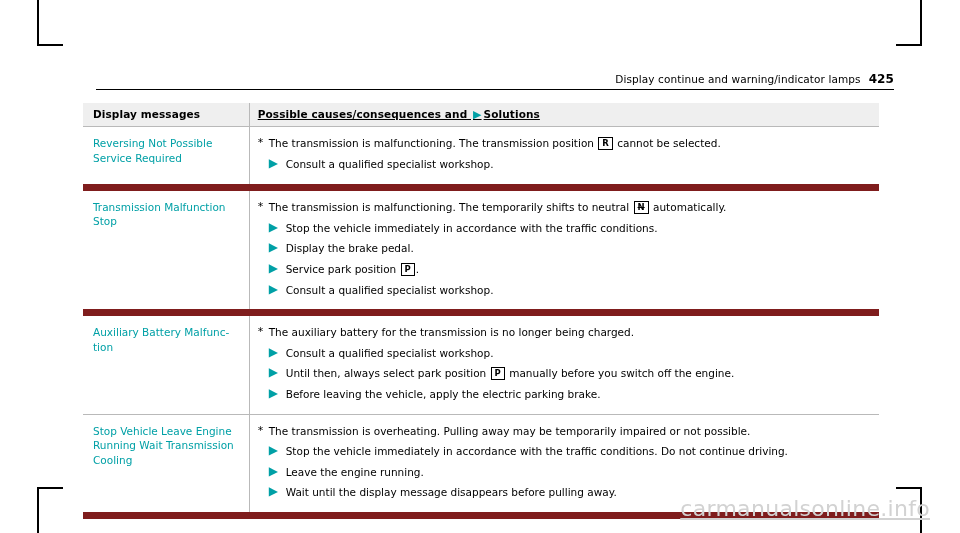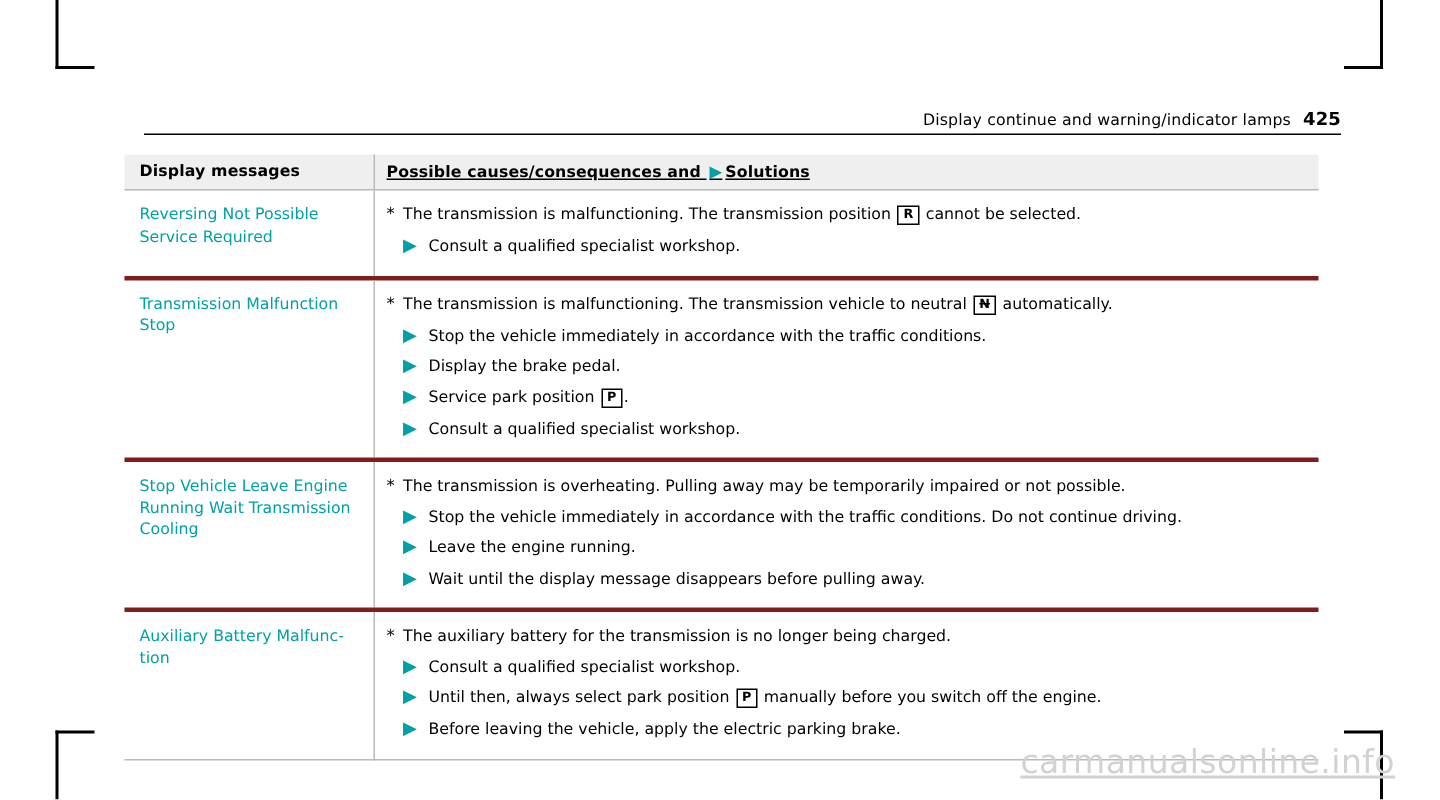--- a/index.html
+++ b/index.html
@@ -68,21 +68,21 @@
     font-weight: bold;
     color: #000;
     padding: 5px 0 5px 10px;
     letter-spacing: 0.1px;
   }
   .th-cell.col2 {
     padding-left: 8px;
     text-decoration: underline;
   }
   .row td {
-    border-bottom: 3px solid #7f1d1d;
+    border-bottom: 7px solid #7f1d1d;
     background: #fff;
   }
   .row.last td {
     border-bottom: 1px solid #b9b9b9;
   }
   .col-msg {
     width: 166px;
     border-right: 1px solid #b9b9b9;
   }
   .msg-text {
@@ -221,37 +221,63 @@
     </tr>
 
     <tr class="row">
       <td class="col-msg">
         <div class="msg-text">Transmission Malfunction Stop</div>
       </td>
       <td class="col-sol">
         <div class="sol-wrap">
           <div class="cause-line">
             <span class="star">*</span>
-            <span class="sol-text"><span>The transmission is malfunctioning. The transmission vehicle to neutral </span><span class="glyph strike">N</span><span> automatically.</span></span>
+            <span class="sol-text"><span>The transmission is malfunctioning. The temporarily shifts to neutral </span><span class="glyph strike">N</span><span> automatically.</span></span>
           </div>
           <div class="sol-line">
             <span class="arrow">▶</span>
             <span class="sol-text">Stop the vehicle immediately in accordance with the traffic conditions.</span>
           </div>
           <div class="sol-line">
             <span class="arrow">▶</span>
             <span class="sol-text">Display the brake pedal.</span>
           </div>
           <div class="sol-line">
             <span class="arrow">▶</span>
             <span class="sol-text"><span>Service park position </span><span class="glyph">P</span><span>.</span></span>
           </div>
           <div class="sol-line">
             <span class="arrow">▶</span>
             <span class="sol-text">Consult a qualified specialist workshop.</span>
+          </div>
+        </div>
+      </td>
+    </tr>
+
+    <tr class="row last">
+      <td class="col-msg">
+        <div class="msg-text">Auxiliary Battery Malfunc- tion</div>
+      </td>
+      <td class="col-sol">
+        <div class="sol-wrap">
+          <div class="cause-line">
+            <span class="star">*</span>
+            <span class="sol-text">The auxiliary battery for the transmission is no longer being charged.</span>
+          </div>
+          <div class="sol-line">
+            <span class="arrow">▶</span>
+            <span class="sol-text">Consult a qualified specialist workshop.</span>
+          </div>
+          <div class="sol-line">
+            <span class="arrow">▶</span>
+            <span class="sol-text"><span>Until then, always select park position </span><span class="glyph">P</span><span> manually before you switch off the engine.</span></span>
+          </div>
+          <div class="sol-line">
+            <span class="arrow">▶</span>
+            <span class="sol-text">Before leaving the vehicle, apply the electric parking brake.</span>
           </div>
         </div>
       </td>
     </tr>
 
     <tr class="row">
       <td class="col-msg">
         <div class="msg-text">Stop Vehicle Leave Engine Running Wait Transmission Cooling</div>
       </td>
       <td class="col-sol">
@@ -268,42 +294,16 @@
             <span class="arrow">▶</span>
             <span class="sol-text">Leave the engine running.</span>
           </div>
           <div class="sol-line">
             <span class="arrow">▶</span>
             <span class="sol-text">Wait until the display message disappears before pulling away.</span>
           </div>
         </div>
       </td>
     </tr>
-
-    <tr class="row last">
-      <td class="col-msg">
-        <div class="msg-text">Auxiliary Battery Malfunc- tion</div>
-      </td>
-      <td class="col-sol">
-        <div class="sol-wrap">
-          <div class="cause-line">
-            <span class="star">*</span>
-            <span class="sol-text">The auxiliary battery for the transmission is no longer being charged.</span>
-          </div>
-          <div class="sol-line">
-            <span class="arrow">▶</span>
-            <span class="sol-text">Consult a qualified specialist workshop.</span>
-          </div>
-          <div class="sol-line">
-            <span class="arrow">▶</span>
-            <span class="sol-text"><span>Until then, always select park position </span><span class="glyph">P</span><span> manually before you switch off the engine.</span></span>
-          </div>
-          <div class="sol-line">
-            <span class="arrow">▶</span>
-            <span class="sol-text">Before leaving the vehicle, apply the electric parking brake.</span>
-          </div>
-        </div>
-      </td>
-    </tr>
   </tbody>
 </table>
 
 <div class="watermark">carmanualsonline.info</div>
 
 </body></html>

